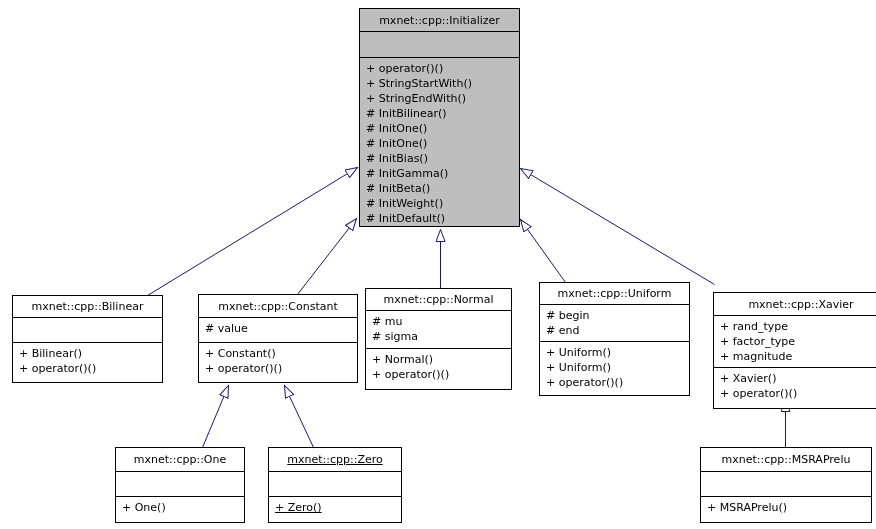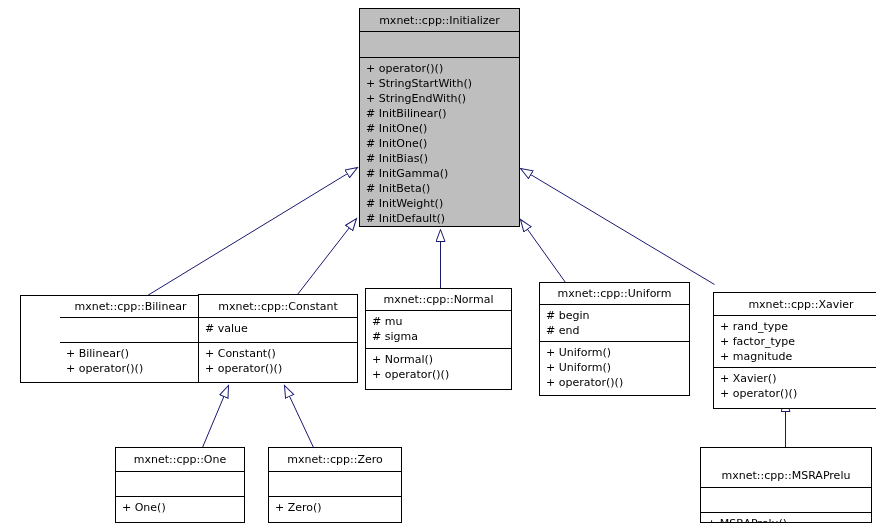--- a/index.html
+++ b/index.html
@@ -96,21 +96,21 @@
           <div class="member-row"># InitBilinear()</div>
           <div class="member-row"># InitOne()</div>
           <div class="member-row"># InitOne()</div>
           <div class="member-row"># InitBias()</div>
           <div class="member-row"># InitGamma()</div>
           <div class="member-row"># InitBeta()</div>
           <div class="member-row"># InitWeight()</div>
           <div class="member-row"># InitDefault()</div>
         </div>
       </div>
-      <div class="class-node" style="left: 20px; top: 295px; width: 182px; height: 88px; padding-left: 39px;">
+      <div class="class-node" style="left: 12px; top: 295px; width: 151px; height: 88px;">
         <div class="class-title" style="height: 22px;">mxnet::cpp::Bilinear</div>
         <div class="class-attrs" style="height: 25px;"></div>
         <div class="class-methods">
           <div class="member-row">+ Bilinear()</div>
           <div class="member-row">+ operator()()</div>
         </div>
       </div>
       <div class="class-node" style="left: 178px; top: 294px; width: 160px; height: 89px; margin-left: 20px;">
         <div class="class-title" style="height: 23px;">mxnet::cpp::Constant</div>
         <div class="class-attrs" style="height: 25px;">
@@ -156,28 +156,28 @@
           <div class="member-row">+ operator()()</div>
         </div>
       </div>
       <div class="class-node" style="left: 115px; top: 447px; width: 130px; height: 76px;">
         <div class="class-title" style="height: 24px;">mxnet::cpp::One</div>
         <div class="class-attrs" style="height: 25px;"></div>
         <div class="class-methods">
           <div class="member-row">+ One()</div>
         </div>
       </div>
-      <div class="class-node" style="left: 268px; top: 447px; width: 134px; height: 76px;">
+      <div class="class-node" style="left: 268px; top: 447px; width: 134px; height: 76px; text-decoration: underline;">
         <div class="class-title" style="height: 24px;">mxnet::cpp::Zero</div>
         <div class="class-attrs" style="height: 25px;"></div>
         <div class="class-methods">
           <div class="member-row">+ Zero()</div>
         </div>
       </div>
       <div class="class-node" style="left: 700px; top: 447px; width: 172px; height: 76px;">
-        <div class="class-title" style="height: 24px; margin-top: 16px;">mxnet::cpp::MSRAPrelu</div>
+        <div class="class-title" style="height: 24px;">mxnet::cpp::MSRAPrelu</div>
         <div class="class-attrs" style="height: 25px;"></div>
         <div class="class-methods">
           <div class="member-row">+ MSRAPrelu()</div>
         </div>
       </div>
     </div>
 </div>
 
 </body></html>

